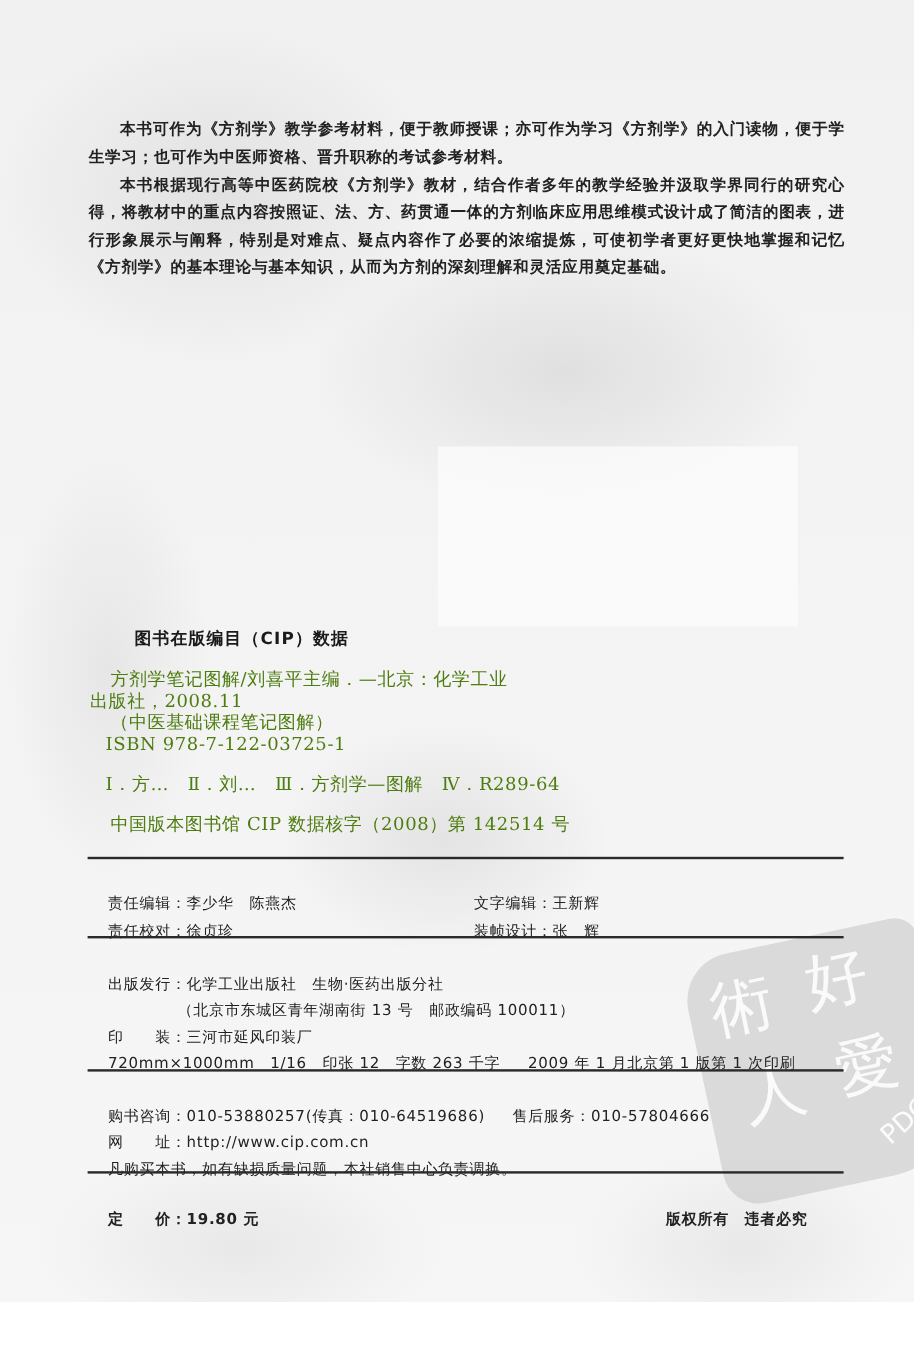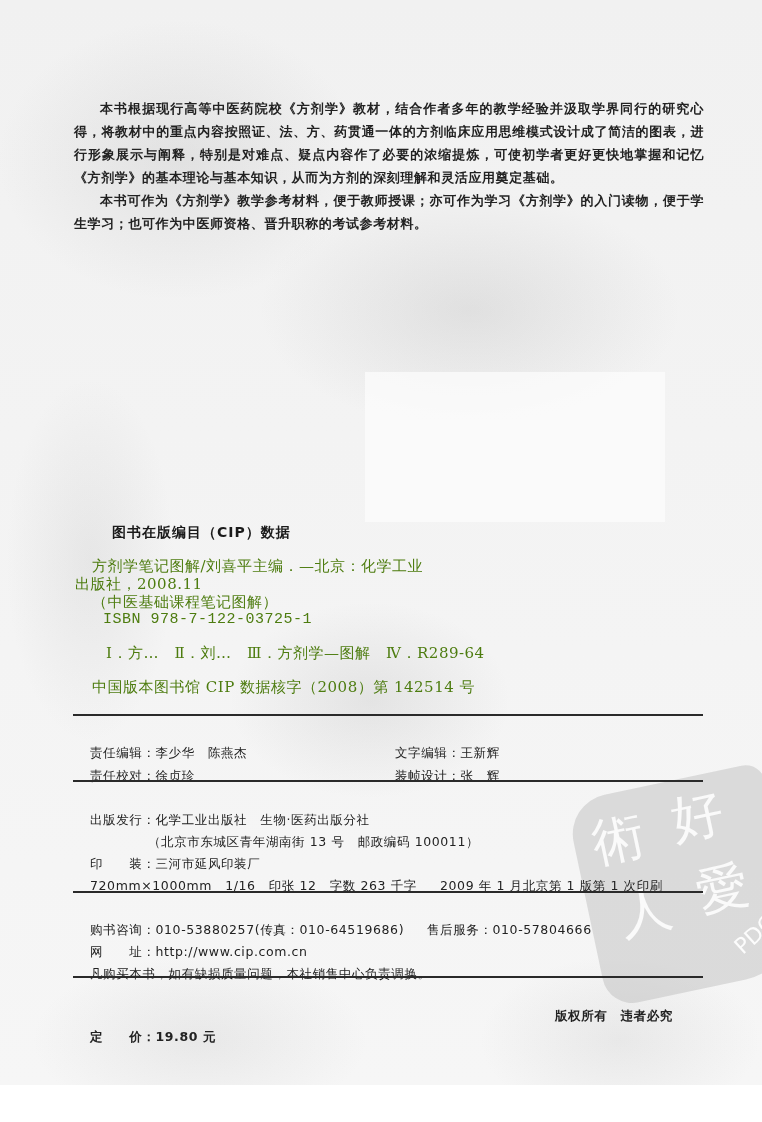--- a/index.html
+++ b/index.html
@@ -63,30 +63,30 @@
 
 <div class="seal">
   <span class="glyph" style="left:18px;top:20px;">術</span>
   <span class="glyph" style="left:100px;top:14px;">好</span>
   <span class="glyph" style="left:30px;top:96px;">人</span>
   <span class="glyph" style="left:110px;top:90px;">愛</span>
   <span class="pdg">PDG</span>
 </div>
 
 <section class="intro">
+  <p>本书可作为《方剂学》教学参考材料，便于教师授课；亦可作为学习《方剂学》的入门读物，便于学生学习；也可作为中医师资格、晋升职称的考试参考材料。</p>
   <p>本书根据现行高等中医药院校《方剂学》教材，结合作者多年的教学经验并汲取学界同行的研究心得，将教材中的重点内容按照证、法、方、药贯通一体的方剂临床应用思维模式设计成了简洁的图表，进行形象展示与阐释，特别是对难点、疑点内容作了必要的浓缩提炼，可使初学者更好更快地掌握和记忆《方剂学》的基本理论与基本知识，从而为方剂的深刻理解和灵活应用奠定基础。</p>
-  <p>本书可作为《方剂学》教学参考材料，便于教师授课；亦可作为学习《方剂学》的入门读物，便于学生学习；也可作为中医师资格、晋升职称的考试参考材料。</p>
 </section>
 
 <div class="abs cip-title">图书在版编目（CIP）数据</div>
 <div class="abs cip-body" style="left:92px;top:557px;">方剂学笔记图解/刘喜平主编．—北京：化学工业</div>
 <div class="abs cip-body" style="left:75px;top:575px;text-align:right;">出版社，2008.11</div>
 <div class="abs cip-body" style="left:92px;top:593px;">（中医基础课程笔记图解）</div>
-<div class="abs cip-body" style="left:103px;top:611px;font-family:Liberation Mono, monospace;">ISBN 978-7-122-03725-1</div>
-<div class="abs cip-body" style="left:106px;top:644px;">Ⅰ．方…　Ⅱ．刘…　Ⅲ．方剂学—图解　Ⅳ．R289-64</div>
+<div class="abs cip-body" style="left:88px;top:611px;">ISBN 978-7-122-03725-1</div>
+<div class="abs cip-body" style="left:88px;top:644px;">Ⅰ．方…　Ⅱ．刘…　Ⅲ．方剂学—图解　Ⅳ．R289-64</div>
 <div class="abs cip-body" style="left:92px;top:678px;">中国版本图书馆 CIP 数据核字（2008）第 142514 号</div>
 
 <div class="rule" style="top:714px;"></div>
 
 <div class="abs small" style="left:90px;top:729px;">责任编辑：李少华　陈燕杰</div>
 <div class="abs small" style="left:395px;top:729px;">文字编辑：王新辉</div>
 <div class="abs small" style="left:90px;top:752px;">责任校对：徐贞珍</div>
 <div class="abs small" style="left:395px;top:752px;">装帧设计：张　辉</div>
 
 <div class="rule" style="top:780px;"></div>
@@ -99,16 +99,16 @@
 
 <div class="rule" style="top:891px;"></div>
 
 <div class="abs small" style="left:90px;top:906px;">购书咨询：010-53880257(传真：010-64519686)</div>
 <div class="abs small" style="left:427px;top:906px;">售后服务：010-57804666</div>
 <div class="abs small" style="left:90px;top:928px;">网　　址：http://www.cip.com.cn</div>
 <div class="abs small" style="left:90px;top:950px;">凡购买本书，如有缺损质量问题，本社销售中心负责调换。</div>
 
 <div class="rule" style="top:976px;"></div>
 
-<div class="abs small bold" style="left:90px;top:1013px;">定　　价：19.80 元</div>
+<div class="abs small bold" style="left:90px;top:992px;">定　　价：19.80 元</div>
 <div class="abs small bold" style="left:555px;top:992px;">版权所有　违者必究</div>
 
 <div class="footer-white"></div>
 
 </body></html>

